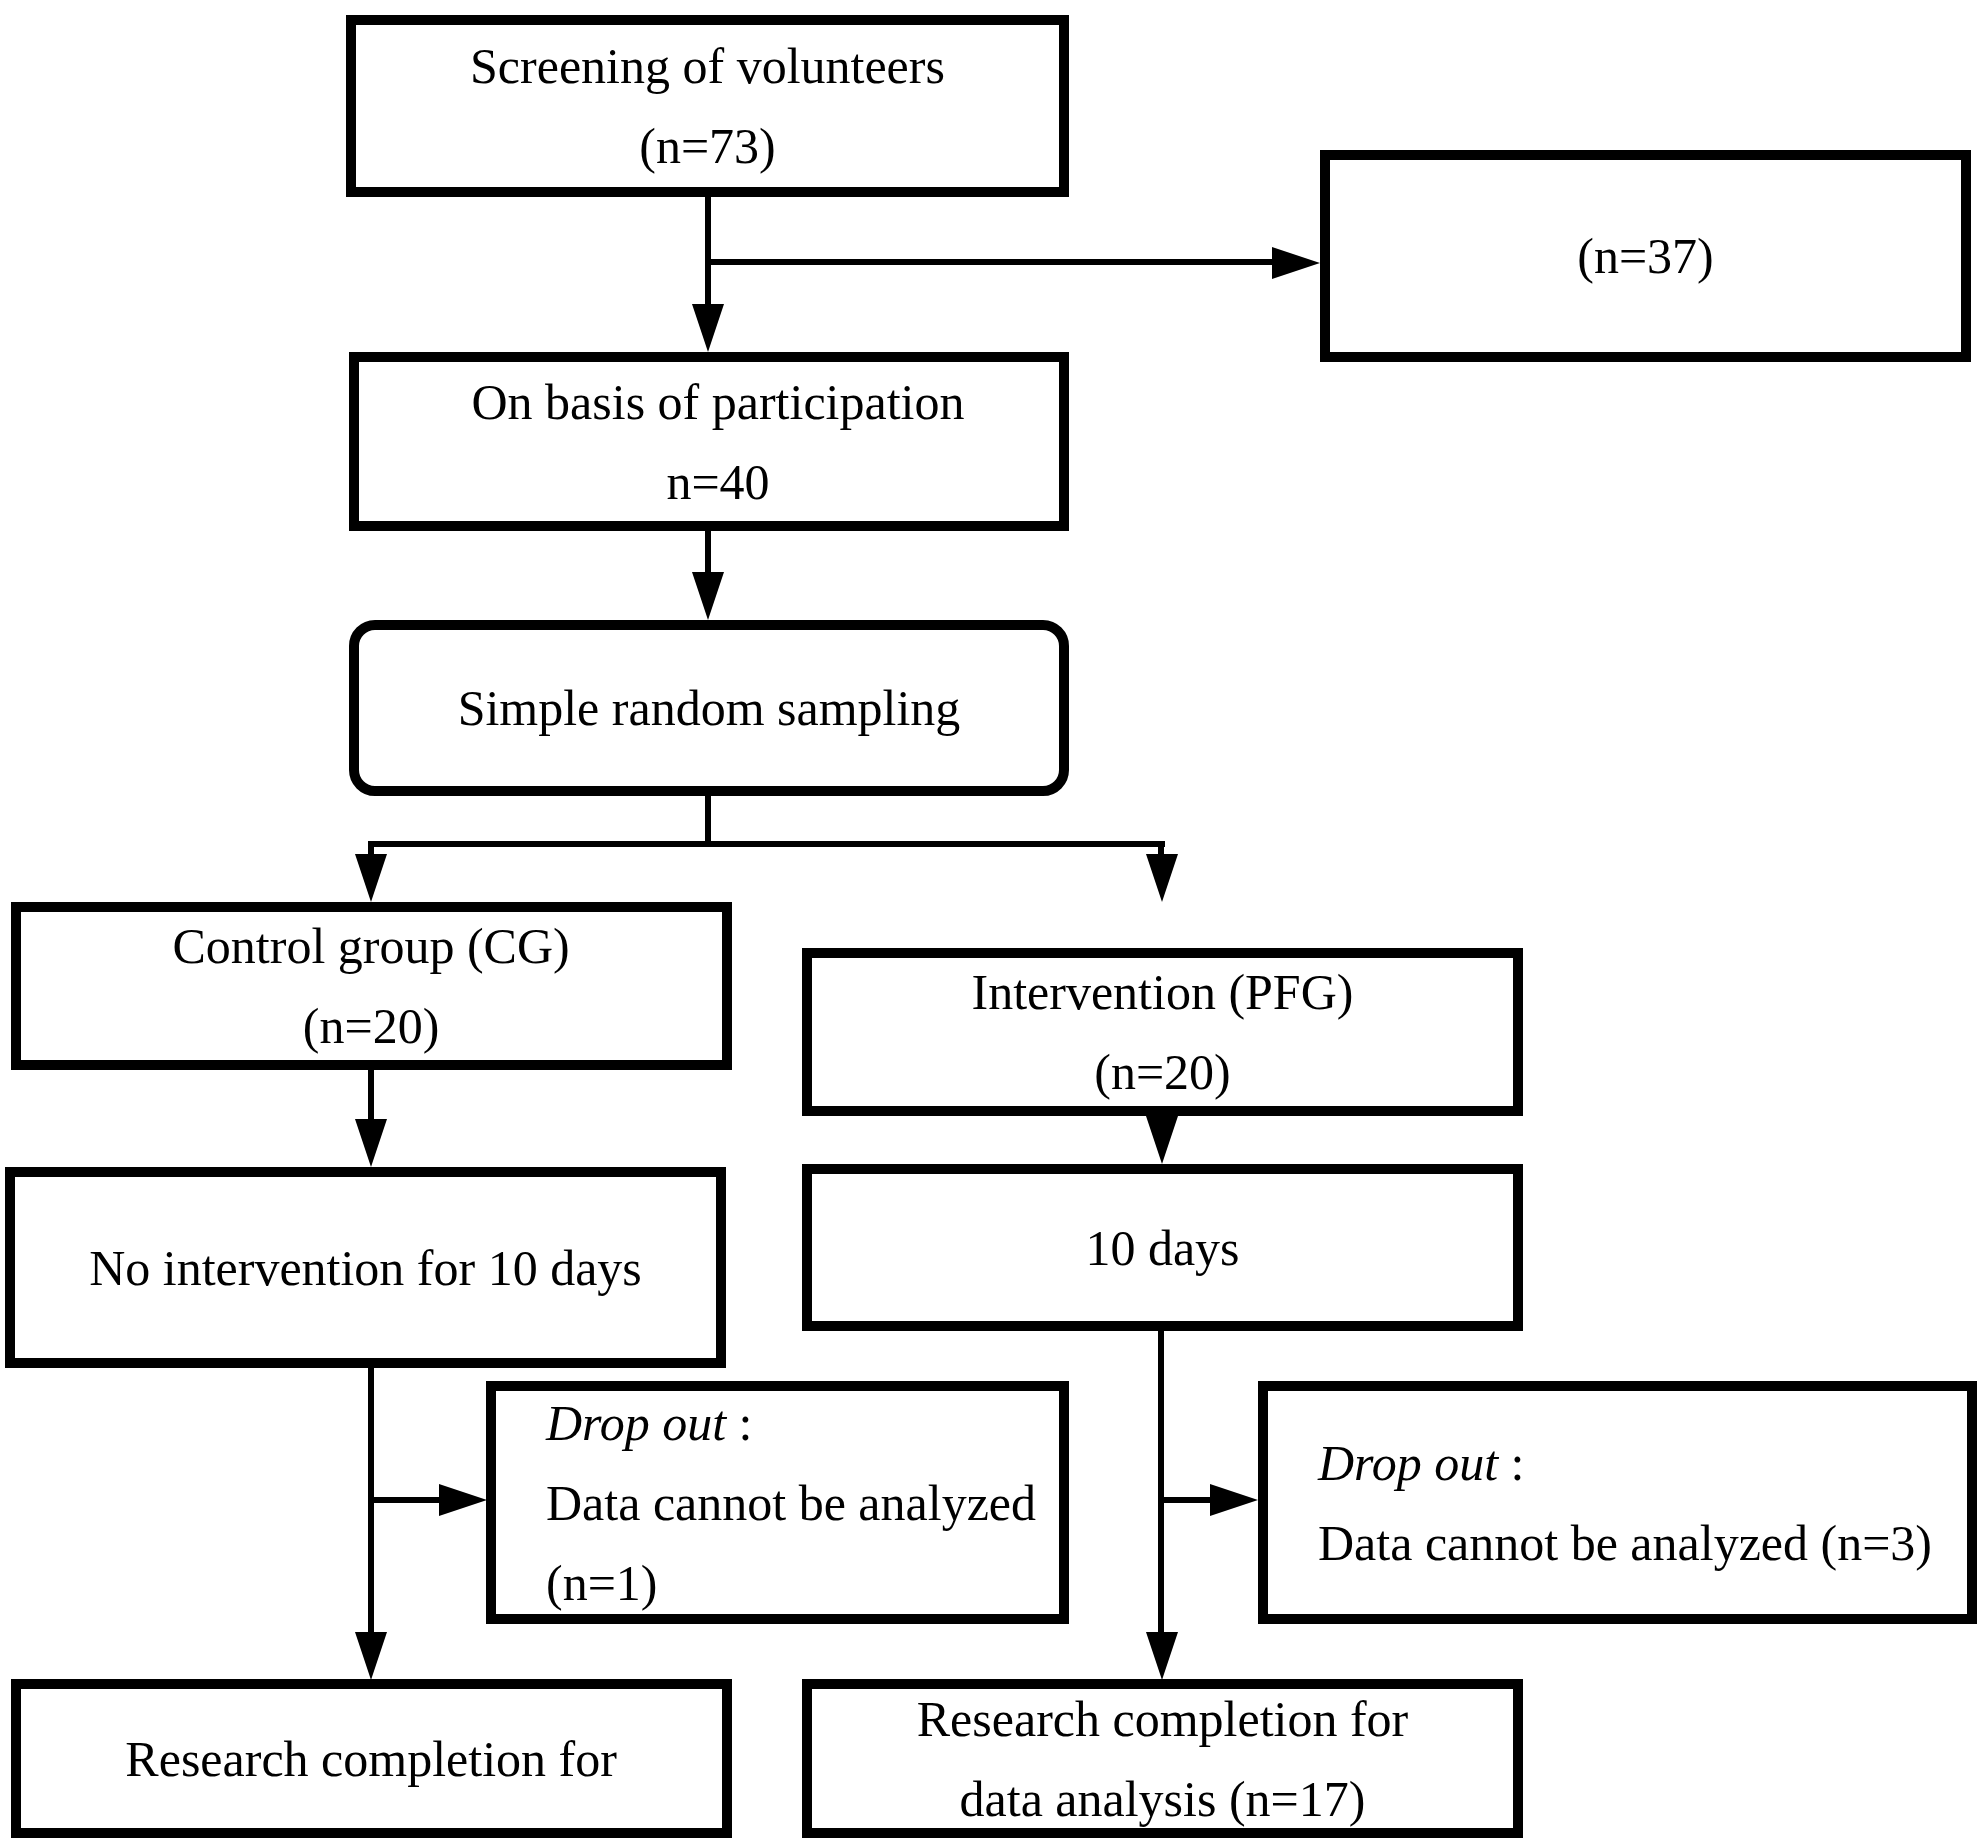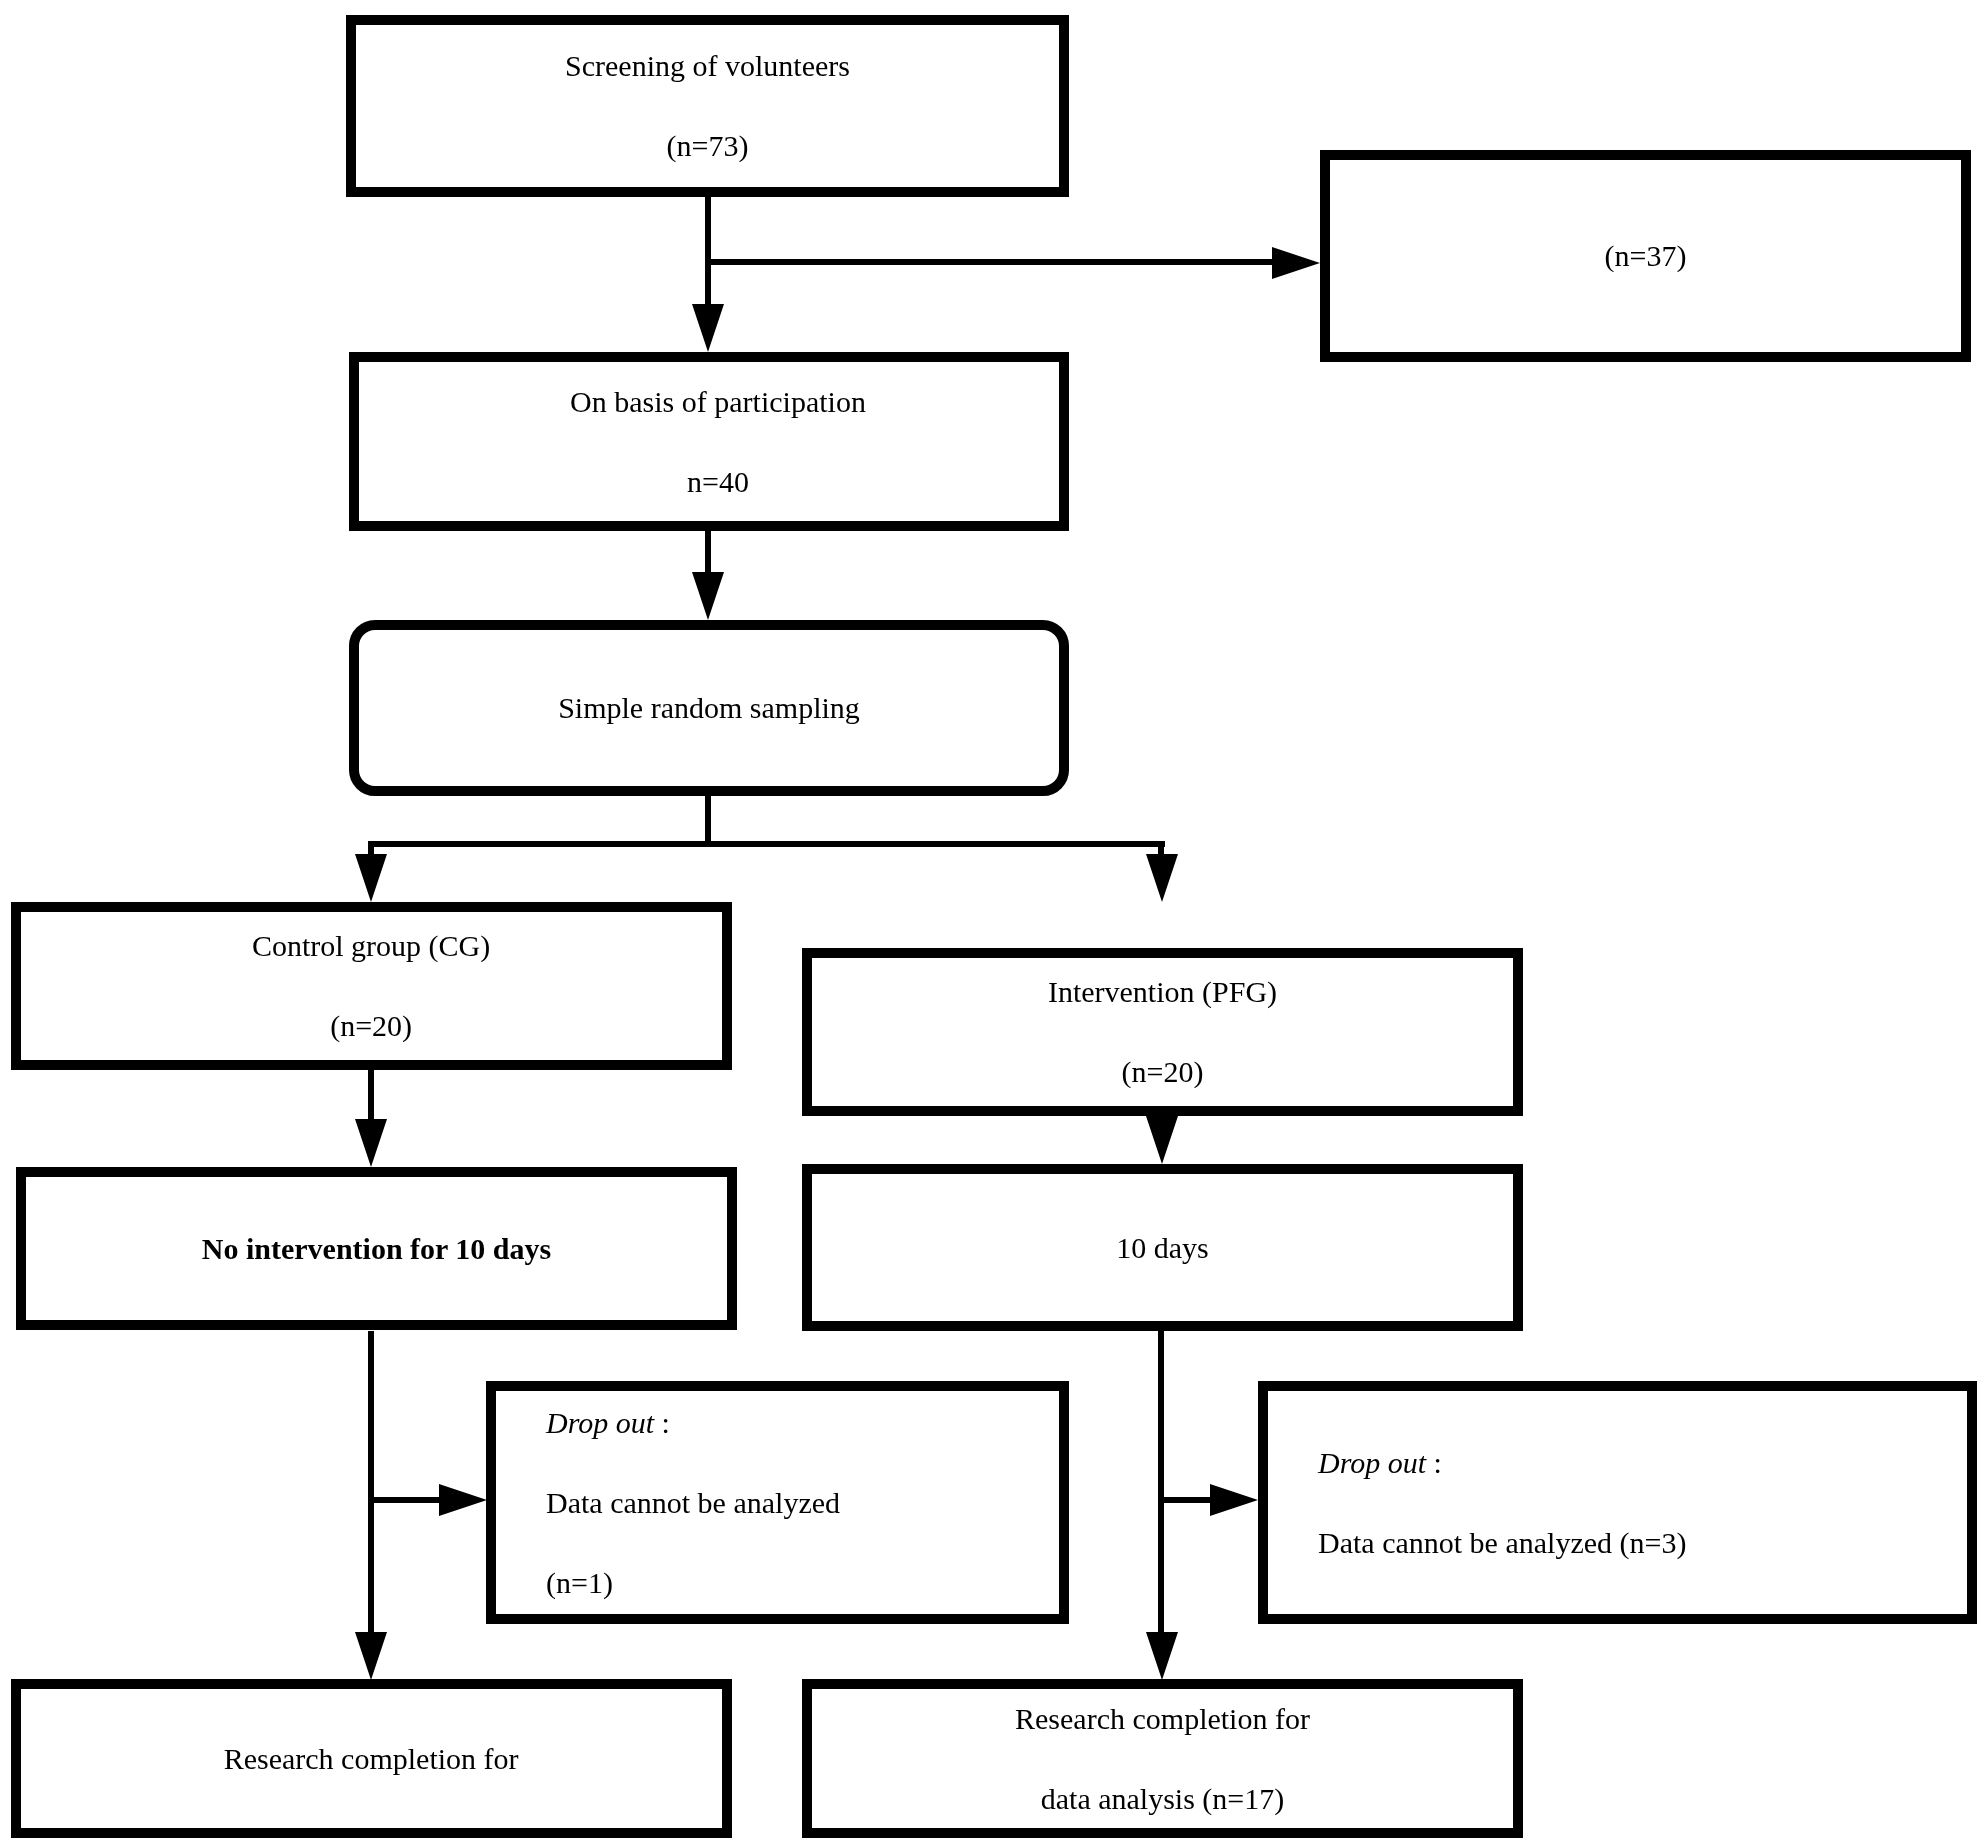--- a/index.html
+++ b/index.html
@@ -18,21 +18,21 @@
     border: 10.6px solid var(--ink, #000000);
     background: var(--bg, #ffffff);
     display: flex;
     flex-direction: column;
     justify-content: center;
     align-items: center;
     text-align: center;
   }
   .box .line {
     display: block;
-    font-size: 30px;
+    font-size: 50px;
     line-height: 80px;
     white-space: nowrap;
     color: var(--ink, #000000);
   }
   .box.left-align {
     align-items: flex-start;
     text-align: left;
     padding-left: 50px;
   }
   .it { font-style: italic; }
@@ -110,21 +110,21 @@
   <div class="box" style="left:10.6px; top:902px; width:721px; height:168px;">
     <span class="line">Control group (CG)</span>
     <span class="line">(n=20)</span>
   </div>
 
   <div class="box" style="left:802px; top:902px; width:721px; height:168px;margin-top:46px;">
     <span class="line">Intervention (PFG)</span>
     <span class="line">(n=20)</span>
   </div>
 
-  <div class="box" style="left:16px; top:1167px; width:721px; height:163px;font-weight:bold;">
+  <div class="box" style="left:5px; top:1167px; width:721px; height:201px;">
     <span class="line">No intervention for 10 days</span>
   </div>
 
   <div class="box" style="left:802px; top:1164px; width:721px; height:167px;">
     <span class="line">10 days</span>
   </div>
 
   <div class="box left-align" style="left:486px; top:1381px; width:583px; height:243px;">
     <span class="line"><span class="it">Drop out</span><span>&nbsp;:</span></span>
     <span class="line">Data cannot be analyzed</span>

